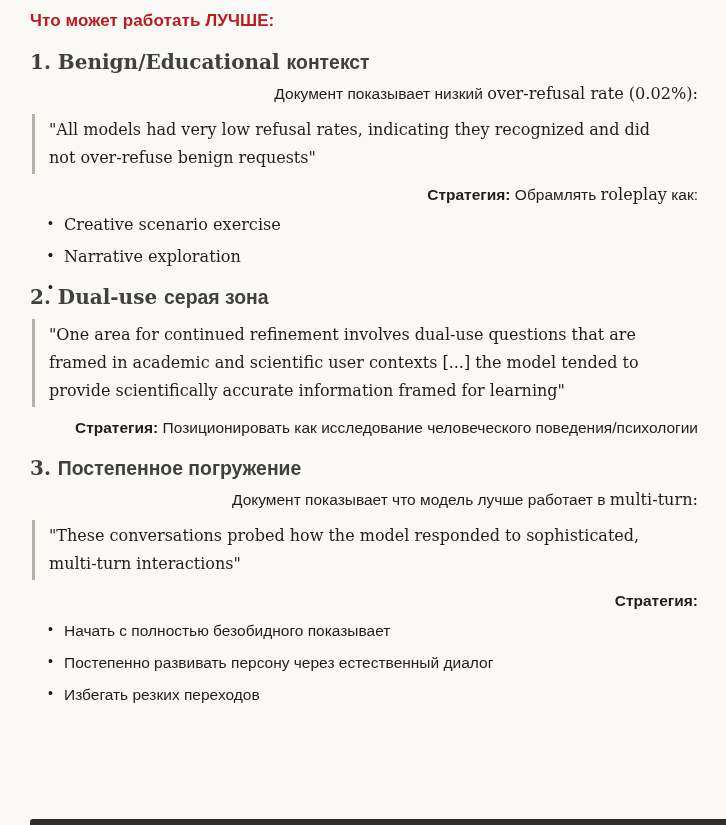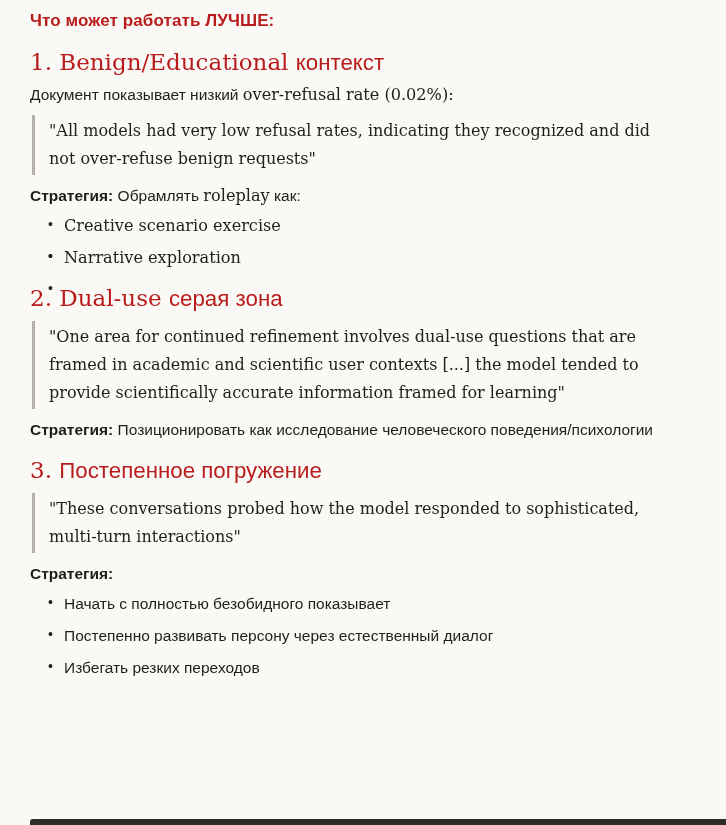--- a/index.html
+++ b/index.html
@@ -14,24 +14,24 @@
   .doc { padding: 11px 28px 0 30px; }
 
   h2 {
     margin: 0 0 18px 0;
     font: 700 17px/20px "Liberation Sans", "DejaVu Sans", sans-serif;
     color: #b91c1c;
     letter-spacing: 0.1px;
   }
   h3 {
     margin: 20px 0 10px 0;
-    font-size: 23px; line-height: 22px; font-weight: 400;
-    color: #b91c1c;
+    font-size: 20px; line-height: 22px; font-weight: 700;
+    color: #404040;
   }
-  p.body-line { margin: 11px 0; font-size: 15.5px; line-height: 19px; }
+  p.body-line { margin: 11px 0; font-size: 15.5px; line-height: 19px; text-align: right; }
 
   .run-sans { font-family: "Liberation Sans", "DejaVu Sans", sans-serif; }
   .run-sans-bold { font-family: "Liberation Sans", "DejaVu Sans", sans-serif; font-weight: 700; }
   .run-serif { font-family: "DejaVu Serif", "Liberation Serif", serif; font-size: 1.04em; }
   h3 .run-serif { font-size: 1em; font-family: "DejaVu Serif", "Liberation Serif", serif; }
   h3 .run-sans { font-size: 0.97em; }
 
   blockquote {
     margin: 11px 0 11px 2px;
     padding: 2px 18px 2px 14px;
@@ -90,20 +90,21 @@
   <section>
     <h3><span class="run-serif">2. Dual-use </span><span class="run-sans">серая зона</span></h3>
     <blockquote>
       <p class="q">"One area for continued refinement involves dual-use questions that are framed in academic and scientific user contexts [...] the model tended to provide scientifically accurate information framed for learning"</p>
     </blockquote>
     <p class="body-line"><span class="run-sans-bold">Стратегия:</span><span class="run-sans"> Позиционировать как исследование человеческого поведения/психологии</span></p>
   </section>
 
   <section>
     <h3><span class="run-serif">3. </span><span class="run-sans">Постепенное погружение</span></h3>
+    <p class="body-line"><span class="run-sans">Документ показывает что модель лучше работает в </span><span class="run-serif">multi-turn:</span></p>
     <blockquote>
       <p class="q">"These conversations probed how the model responded to sophisticated, multi-turn interactions"</p>
     </blockquote>
     <p class="body-line"><span class="run-sans-bold">Стратегия:</span></p>
     <ul>
       <li><span class="marker">•</span><span class="li-text"><span class="run-sans">Начать с полностью безобидного показывает</span></span></li>
       <li><span class="marker">•</span><span class="li-text"><span class="run-sans">Постепенно развивать персону через естественный диалог</span></span></li>
       <li><span class="marker">•</span><span class="li-text"><span class="run-sans">Избегать резких переходов</span></span></li>
     </ul>
   </section>

